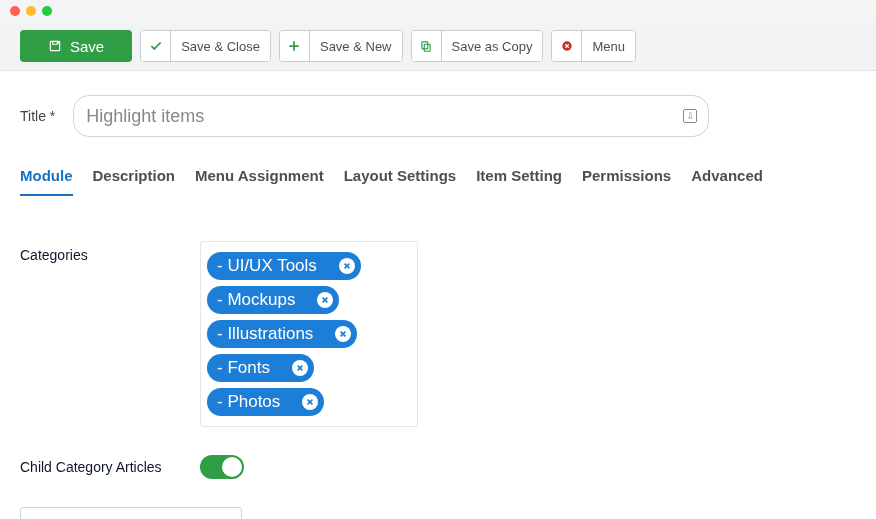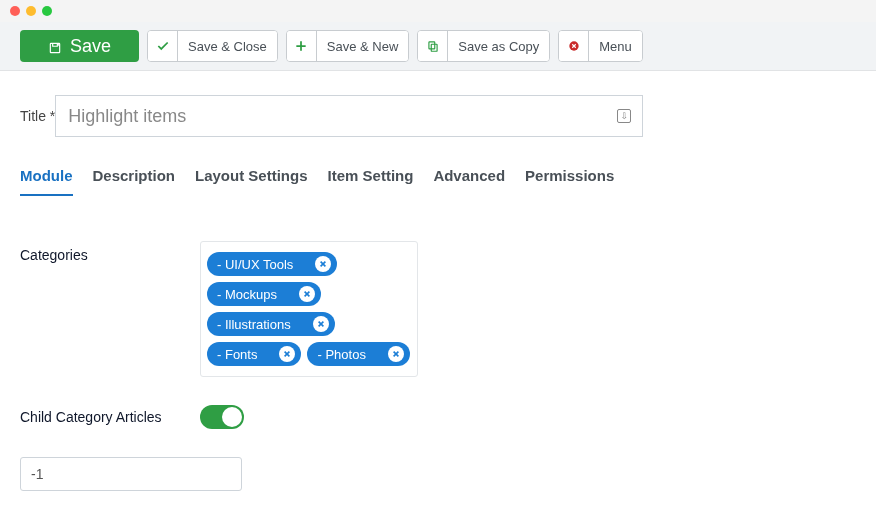--- a/index.html
+++ b/index.html
@@ -59,44 +59,45 @@
     display: inline-flex;
     align-items: center;
     justify-content: center;
     gap: 8px;
     height: 32px;
     padding: 0 28px;
     background: #2f9e44;
     color: #fff;
     border: none;
     border-radius: 4px;
-    font-size: 18px;
+    font-size: 15px;
     cursor: pointer;
   }
   .ic { width: 14px; height: 14px; display:inline-block; }
 
   .content {
     padding: 24px 20px 40px 20px;
   }
 
   .title-row {
     display: flex;
     align-items: center;
+    gap: 18px;
     margin-bottom: 30px;
   }
   .title-label { font-size: 14px; color: #444; }
   .title-input-wrap {
     position: relative;
     flex: 0 0 548px;
   }
   .title-input {
-    width: 588px;
+    width: 636px;
     height: 42px;
     border: 1px solid #ced4da;
-    border-radius: 0;
+    border-radius: 16px;
     padding: 0 36px 0 12px;
     font-size: 18px;
     color: #888;
     background:#fff;
   }
   .title-glyph {
     position: absolute;
     right: 12px;
     top: 50%;
     transform: translateY(-50%);
@@ -152,21 +153,21 @@
     align-content: flex-start;
     background:#fff;
   }
   .tag {
     display: inline-flex;
     align-items: center;
     background: #1c7ed6;
     color: #fff;
     border-radius: 14px;
     padding: 4px 6px 4px 10px;
-    font-size: 13px;
+    font-size: 17px;
     gap: 22px;
   }
   .tag .tag-x {
     width: 16px; height: 16px; border-radius: 50%;
     background: #fff;
     display:flex;align-items:center;justify-content:center;
     cursor:pointer;
   }
   .tag .tag-x svg { width:8px; height:8px; }
 
@@ -270,24 +271,25 @@
     <span class="title-label">Title *</span>
     <span class="title-input-wrap">
       <input class="title-input" type="text" value="Highlight items" style="">
       <span class="title-glyph">⇩</span>
     </span>
   </div>
 
   <div class="tabs" id="tabs">
       <div class="tab active">Module</div>
       <div class="tab">Description</div>
+      <div class="tab">Menu Assignment</div>
       <div class="tab">Layout Settings</div>
       <div class="tab">Item Setting</div>
+      <div class="tab">Permissions</div>
       <div class="tab">Advanced</div>
-      <div class="tab">Permissions</div>
     </div>
 
   <div class="form-row">
     <div class="form-label">Categories</div>
     <div class="form-control-area">
       <div class="tag-box" id="tag-box">
           <span class="tag">
             <span>- UI/UX Tools</span>
             <span class="tag-x">
               <svg viewBox="0 0 10 10">

